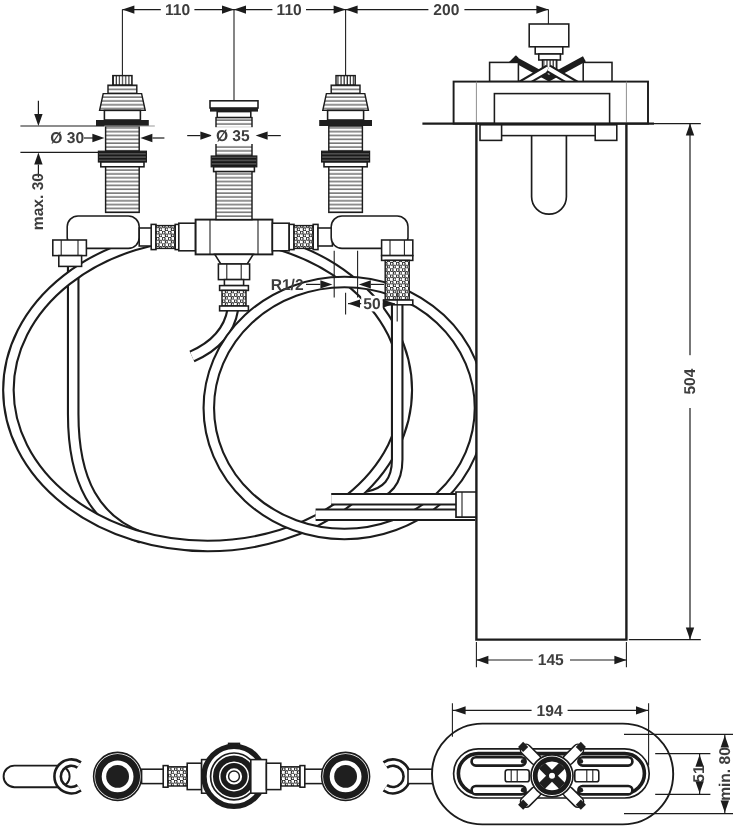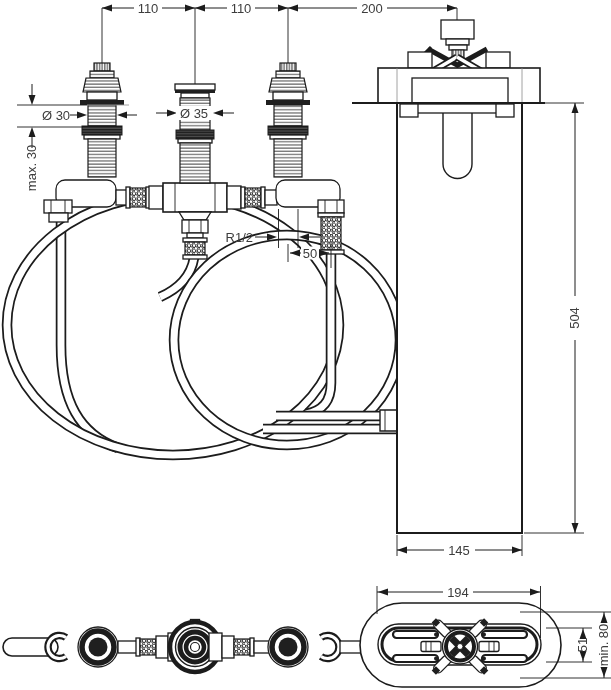--- a/index.html
+++ b/index.html
@@ -1,16 +1,16 @@
 <!DOCTYPE html>
 <html><head>
 <meta charset="utf-8">
 <style>
   html,body{margin:0;padding:0;background:#fff;}
-  .sheet{width:611px;height:690px;background:#ffffff;position:relative;overflow:hidden;}
+  .sheet{width:611px;height:690px;background:#ffffff;position:relative;overflow:hidden;font-weight:bold;}
   svg{display:block;}
   text{font-family:"Liberation Sans",sans-serif;font-size:13px;fill:#3d3d3d;}
   .s1{stroke:#1c1c1c;stroke-width:1;fill:none;}
   .s14{stroke:#1c1c1c;stroke-width:1.4;fill:none;}
   .s2{stroke:#1c1c1c;stroke-width:2;fill:none;}
   .thin{stroke:#1c1c1c;stroke-width:0.9;fill:none;}
   .gray{stroke:#9a9a9a;stroke-width:0.9;fill:none;}
   .fw{fill:#ffffff;stroke:#1c1c1c;stroke-width:1.3;}
   .fw2{fill:#ffffff;stroke:#1c1c1c;stroke-width:1.6;}
   .dk{fill:#1f1f1f;stroke:none;}

